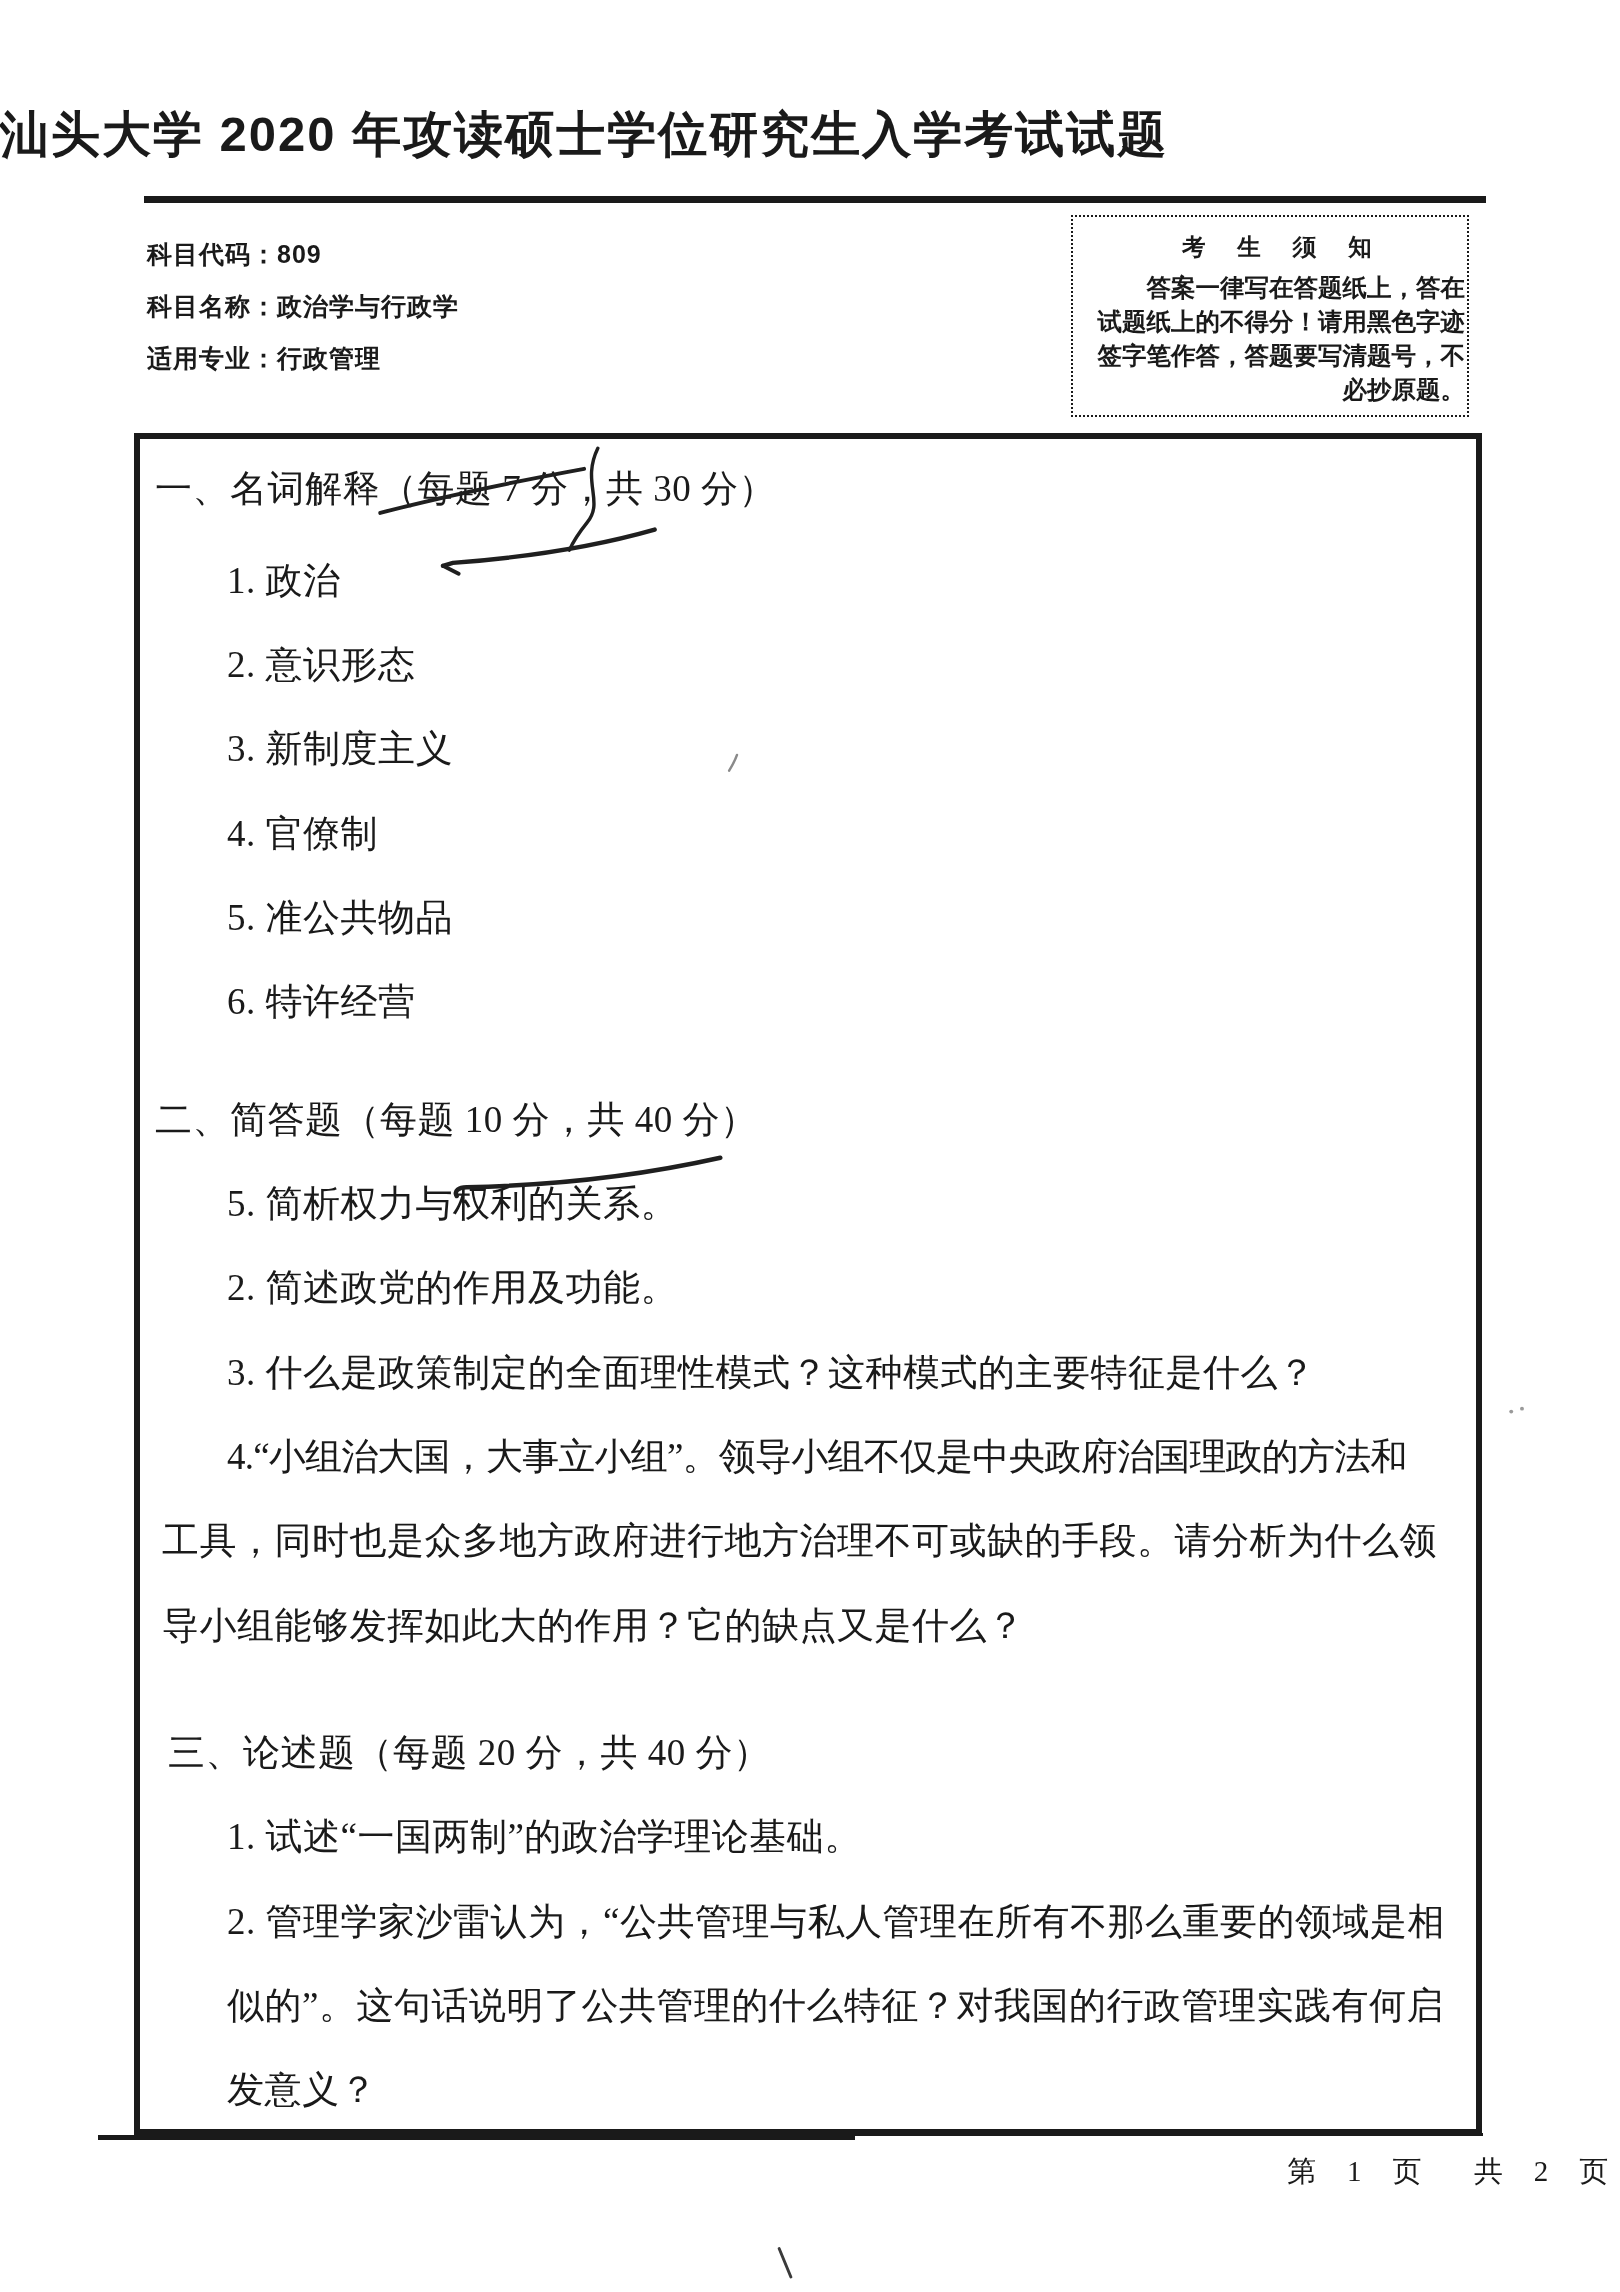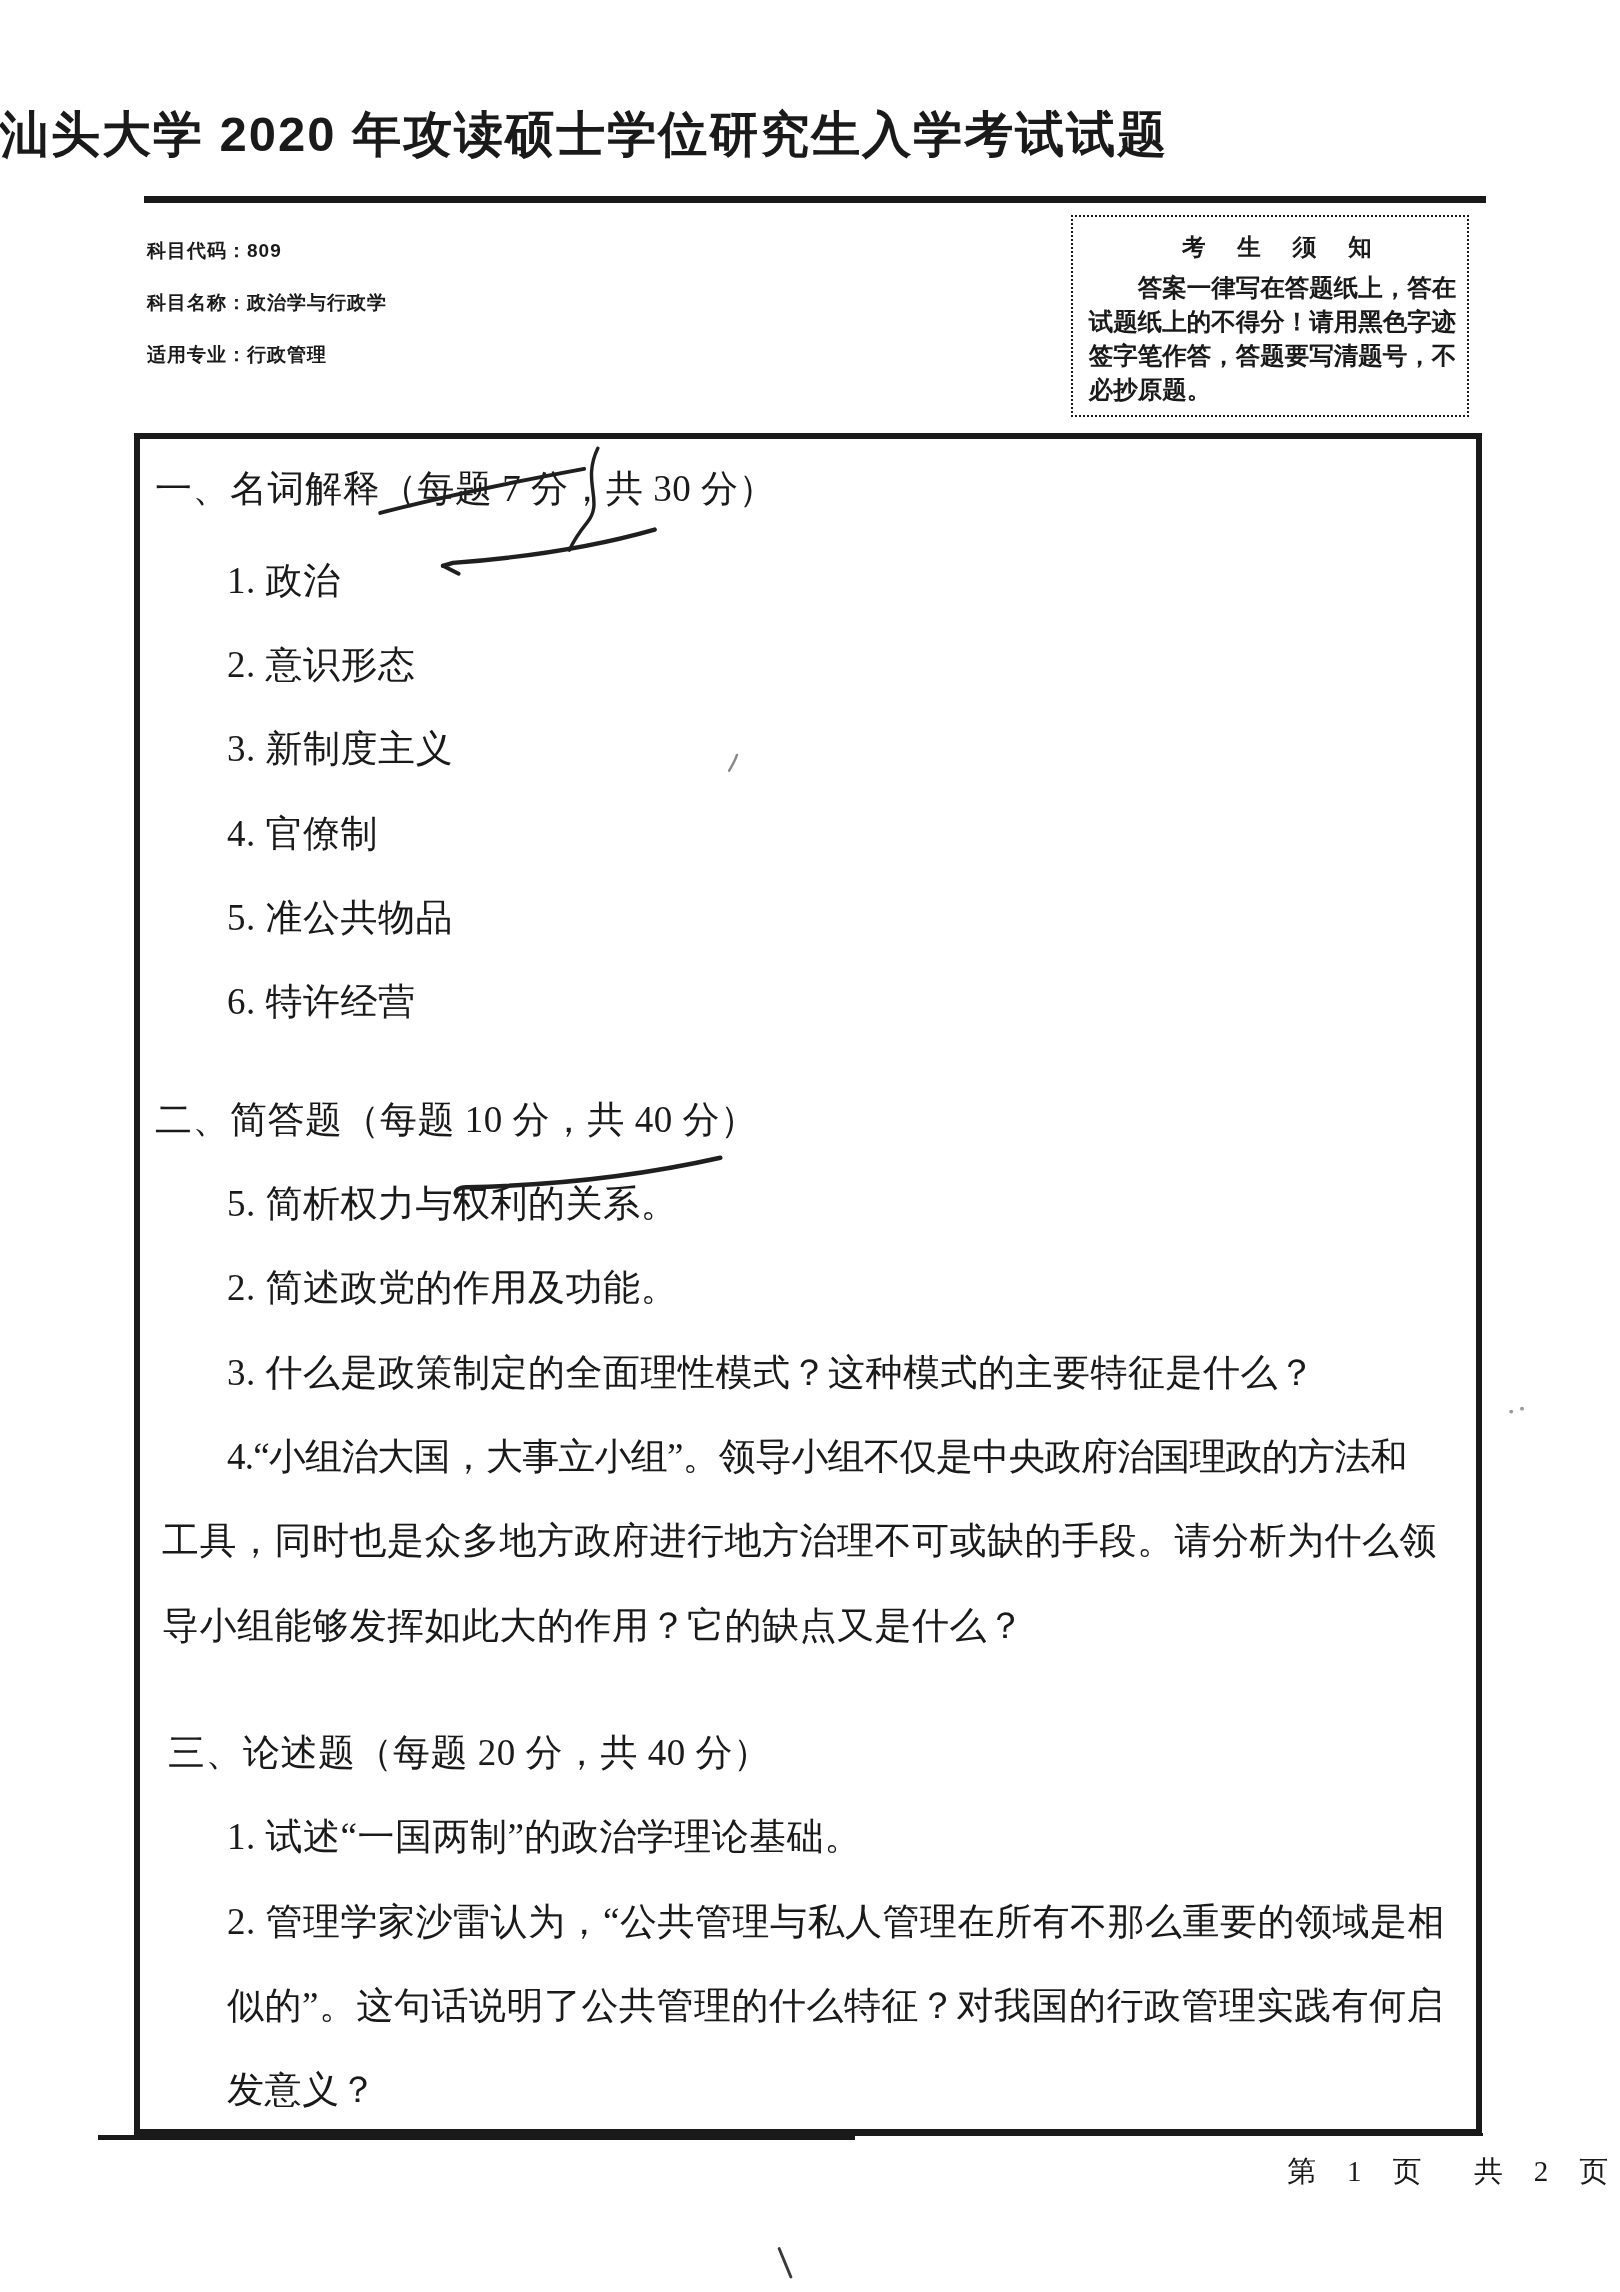--- a/index.html
+++ b/index.html
@@ -23,41 +23,41 @@
   }
   .title-rule{
     position:absolute;left:144px;top:196px;width:1342px;height:6.9px;
     background:var(--ink);
   }
 
   
   .meta-line{
     position:absolute;left:147px;
     font-family:"Liberation Sans","DejaVu Sans",sans-serif;
-    font-weight:bold;font-size:19px;white-space:nowrap;letter-spacing:1px;text-align:center;
+    font-weight:bold;font-size:25px;white-space:nowrap;letter-spacing:1px;text-align:center;
   }
   .meta-0{top:238px;}
   .meta-1{top:290px;}
   .meta-2{top:342px;}
 
   
   .notice-box{
     position:absolute;left:1071px;top:215px;width:398px;height:202px;
     border:2.9px dotted var(--ink);
     font-family:"Liberation Sans","DejaVu Sans",sans-serif;
     font-weight:bold;
     padding:13.7px 2px 0 15.7px;
   }
   .notice-title{
     text-align:center;font-size:23.5px;letter-spacing:12.7px;
     padding-left:12.7px; 
     margin-bottom:8.8px;white-space:nowrap;
   }
   .notice-line{
-    font-size:24.5px;line-height:34px;white-space:nowrap;letter-spacing:0px;
+    font-size:24.5px;line-height:34px;white-space:nowrap;letter-spacing:0px;text-align:right;
   }
   .notice-line.first{text-indent:49px;}
 
   
   .main-box{
     position:absolute;left:134px;top:433px;width:1348px;height:1702px;
     border:6.9px solid var(--ink);
   }
   .bottom-fuzz-1{position:absolute;left:98px;top:2135px;width:757px;height:4.9px;background:var(--ink);}
   .bottom-fuzz-2{position:absolute;left:853px;top:2133px;width:630px;height:2.9px;background:var(--ink);}

